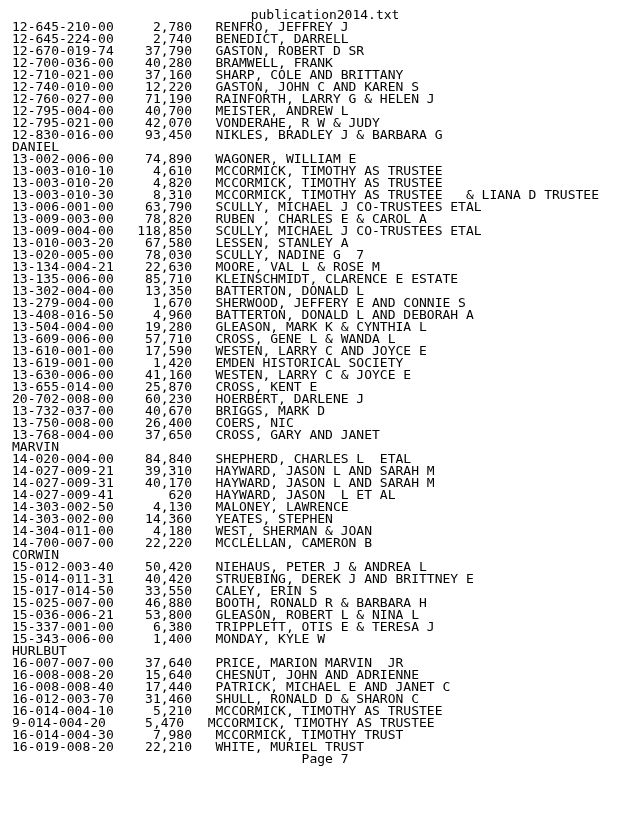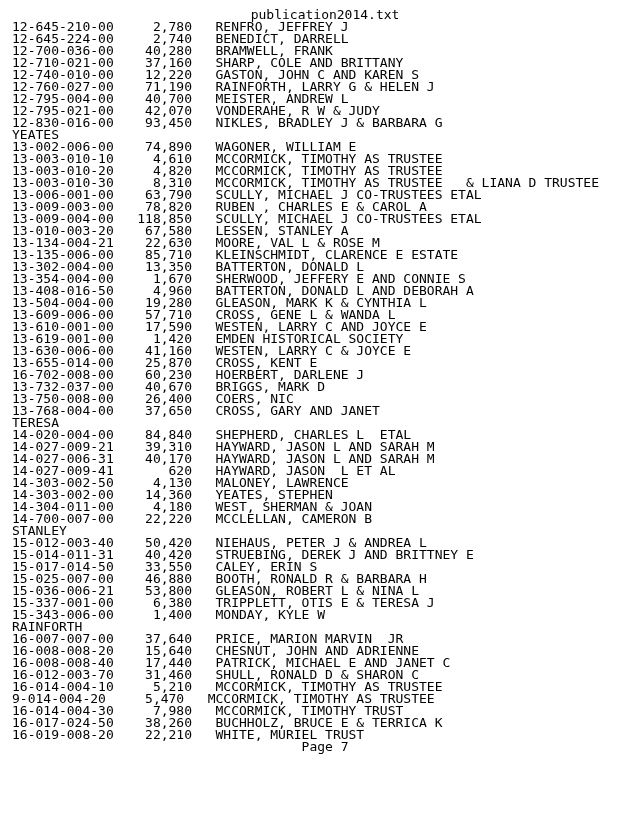--- a/index.html
+++ b/index.html
@@ -33,73 +33,74 @@
   }
 </style>
 </head>
 <body>
 
 <div class="doc">
   <pre class="line centered">publication2014.txt</pre>
   <div id="doc-body">
       <pre class="line">12-645-210-00     2,780   RENFRO, JEFFREY J</pre>
       <pre class="line">12-645-224-00     2,740   BENEDICT, DARRELL</pre>
+      <pre class="line">12-670-019-74    37,790   GASTON, ROBERT D SR</pre>
       <pre class="line">12-700-036-00    40,280   BRAMWELL, FRANK</pre>
       <pre class="line">12-710-021-00    37,160   SHARP, COLE AND BRITTANY</pre>
       <pre class="line">12-740-010-00    12,220   GASTON, JOHN C AND KAREN S</pre>
       <pre class="line">12-760-027-00    71,190   RAINFORTH, LARRY G &amp; HELEN J</pre>
       <pre class="line">12-795-004-00    40,700   MEISTER, ANDREW L</pre>
       <pre class="line">12-795-021-00    42,070   VONDERAHE, R W &amp; JUDY</pre>
       <pre class="line">12-830-016-00    93,450   NIKLES, BRADLEY J &amp; BARBARA G</pre>
-      <pre class="line">YEATES</pre>
+      <pre class="line">DANIEL</pre>
       <pre class="line">13-002-006-00    74,890   WAGONER, WILLIAM E</pre>
       <pre class="line">13-003-010-10     4,610   MCCORMICK, TIMOTHY AS TRUSTEE</pre>
       <pre class="line">13-003-010-20     4,820   MCCORMICK, TIMOTHY AS TRUSTEE</pre>
       <pre class="line">13-003-010-30     8,310   MCCORMICK, TIMOTHY AS TRUSTEE   &amp; LIANA D TRUSTEE</pre>
       <pre class="line">13-006-001-00    63,790   SCULLY, MICHAEL J CO-TRUSTEES ETAL</pre>
       <pre class="line">13-009-003-00    78,820   RUBEN , CHARLES E &amp; CAROL A</pre>
       <pre class="line">13-009-004-00   118,850   SCULLY, MICHAEL J CO-TRUSTEES ETAL</pre>
       <pre class="line">13-010-003-20    67,580   LESSEN, STANLEY A</pre>
+      <pre class="line">13-020-005-00    78,030   SCULLY, NADINE G  7</pre>
       <pre class="line">13-134-004-21    22,630   MOORE, VAL L &amp; ROSE M</pre>
       <pre class="line">13-135-006-00    85,710   KLEINSCHMIDT, CLARENCE E ESTATE</pre>
       <pre class="line">13-302-004-00    13,350   BATTERTON, DONALD L</pre>
-      <pre class="line">13-354-004-00     1,670   SHERWOOD, JEFFERY E AND CONNIE S</pre>
+      <pre class="line">13-279-004-00     1,670   SHERWOOD, JEFFERY E AND CONNIE S</pre>
       <pre class="line">13-408-016-50     4,960   BATTERTON, DONALD L AND DEBORAH A</pre>
       <pre class="line">13-504-004-00    19,280   GLEASON, MARK K &amp; CYNTHIA L</pre>
       <pre class="line">13-609-006-00    57,710   CROSS, GENE L &amp; WANDA L</pre>
       <pre class="line">13-610-001-00    17,590   WESTEN, LARRY C AND JOYCE E</pre>
       <pre class="line">13-619-001-00     1,420   EMDEN HISTORICAL SOCIETY</pre>
       <pre class="line">13-630-006-00    41,160   WESTEN, LARRY C &amp; JOYCE E</pre>
       <pre class="line">13-655-014-00    25,870   CROSS, KENT E</pre>
-      <pre class="line">16-702-008-00    60,230   HOERBERT, DARLENE J</pre>
+      <pre class="line">20-702-008-00    60,230   HOERBERT, DARLENE J</pre>
       <pre class="line">13-732-037-00    40,670   BRIGGS, MARK D</pre>
       <pre class="line">13-750-008-00    26,400   COERS, NIC</pre>
       <pre class="line">13-768-004-00    37,650   CROSS, GARY AND JANET</pre>
-      <pre class="line">TERESA</pre>
+      <pre class="line">MARVIN</pre>
       <pre class="line">14-020-004-00    84,840   SHEPHERD, CHARLES L  ETAL</pre>
       <pre class="line">14-027-009-21    39,310   HAYWARD, JASON L AND SARAH M</pre>
-      <pre class="line">14-027-006-31    40,170   HAYWARD, JASON L AND SARAH M</pre>
+      <pre class="line">14-027-009-31    40,170   HAYWARD, JASON L AND SARAH M</pre>
       <pre class="line">14-027-009-41       620   HAYWARD, JASON  L ET AL</pre>
       <pre class="line">14-303-002-50     4,130   MALONEY, LAWRENCE</pre>
       <pre class="line">14-303-002-00    14,360   YEATES, STEPHEN</pre>
       <pre class="line">14-304-011-00     4,180   WEST, SHERMAN &amp; JOAN</pre>
       <pre class="line">14-700-007-00    22,220   MCCLELLAN, CAMERON B</pre>
-      <pre class="line">STANLEY</pre>
+      <pre class="line">CORWIN</pre>
       <pre class="line">15-012-003-40    50,420   NIEHAUS, PETER J &amp; ANDREA L</pre>
       <pre class="line">15-014-011-31    40,420   STRUEBING, DEREK J AND BRITTNEY E</pre>
       <pre class="line">15-017-014-50    33,550   CALEY, ERIN S</pre>
       <pre class="line">15-025-007-00    46,880   BOOTH, RONALD R &amp; BARBARA H</pre>
       <pre class="line">15-036-006-21    53,800   GLEASON, ROBERT L &amp; NINA L</pre>
       <pre class="line">15-337-001-00     6,380   TRIPPLETT, OTIS E &amp; TERESA J</pre>
       <pre class="line">15-343-006-00     1,400   MONDAY, KYLE W</pre>
-      <pre class="line">RAINFORTH</pre>
+      <pre class="line">HURLBUT</pre>
       <pre class="line">16-007-007-00    37,640   PRICE, MARION MARVIN  JR</pre>
       <pre class="line">16-008-008-20    15,640   CHESNUT, JOHN AND ADRIENNE</pre>
       <pre class="line">16-008-008-40    17,440   PATRICK, MICHAEL E AND JANET C</pre>
       <pre class="line">16-012-003-70    31,460   SHULL, RONALD D &amp; SHARON C</pre>
       <pre class="line">16-014-004-10     5,210   MCCORMICK, TIMOTHY AS TRUSTEE</pre>
       <pre class="line">9-014-004-20     5,470   MCCORMICK, TIMOTHY AS TRUSTEE</pre>
       <pre class="line">16-014-004-30     7,980   MCCORMICK, TIMOTHY TRUST</pre>
-      <pre class="line">16-017-024-50    38,260   BUCHHOLZ, BRUCE E &amp; TERRICA K</pre>
       <pre class="line">16-019-008-20    22,210   WHITE, MURIEL TRUST</pre>
     </div>
   <pre class="line centered">Page 7</pre>
 </div>
 
 </body></html>

